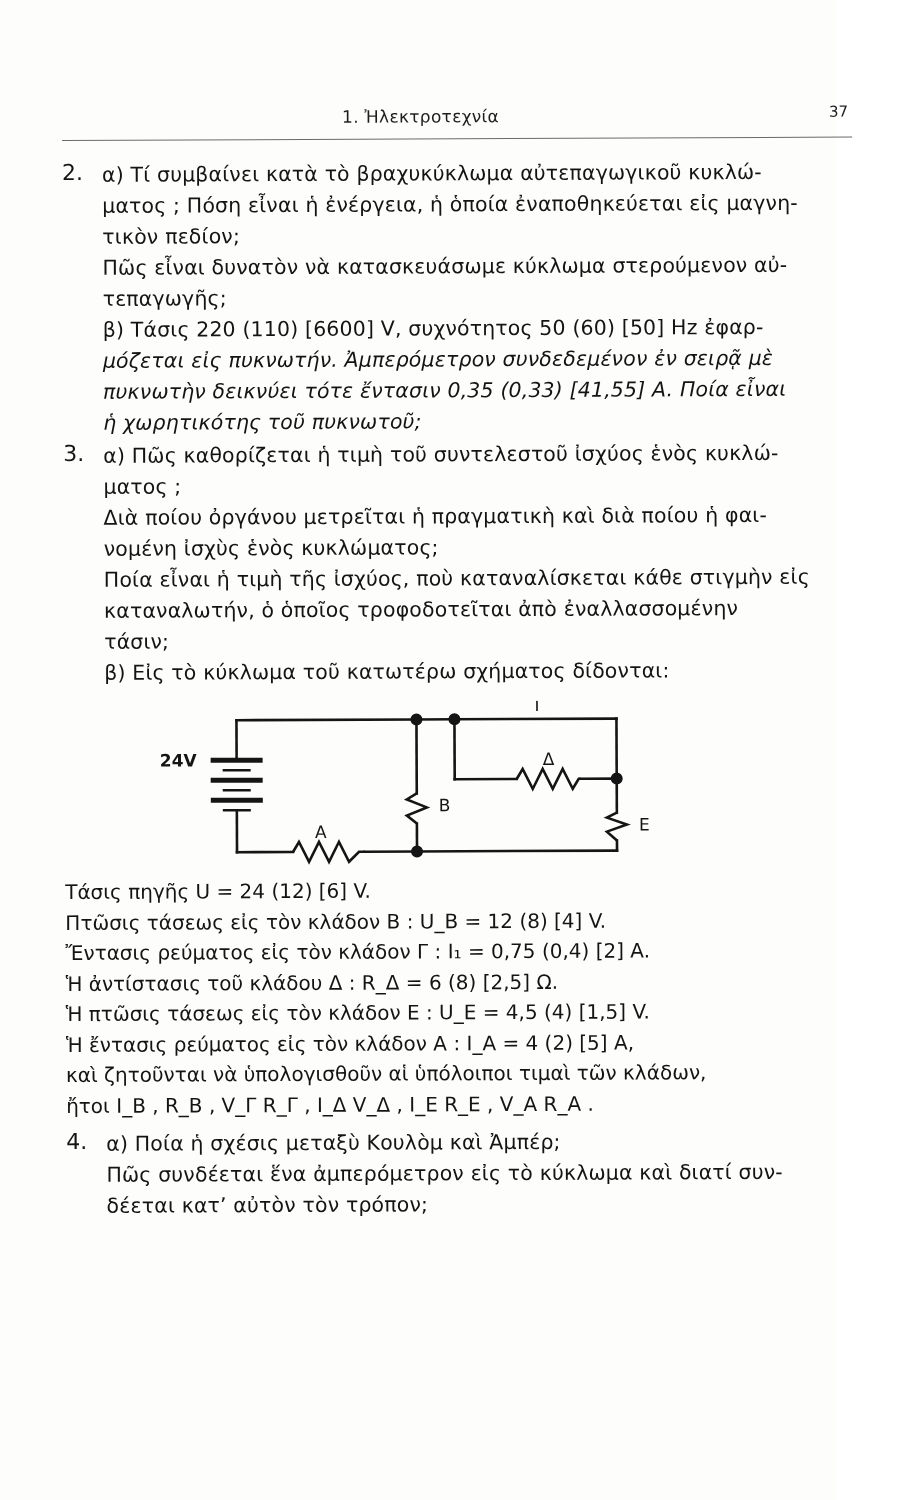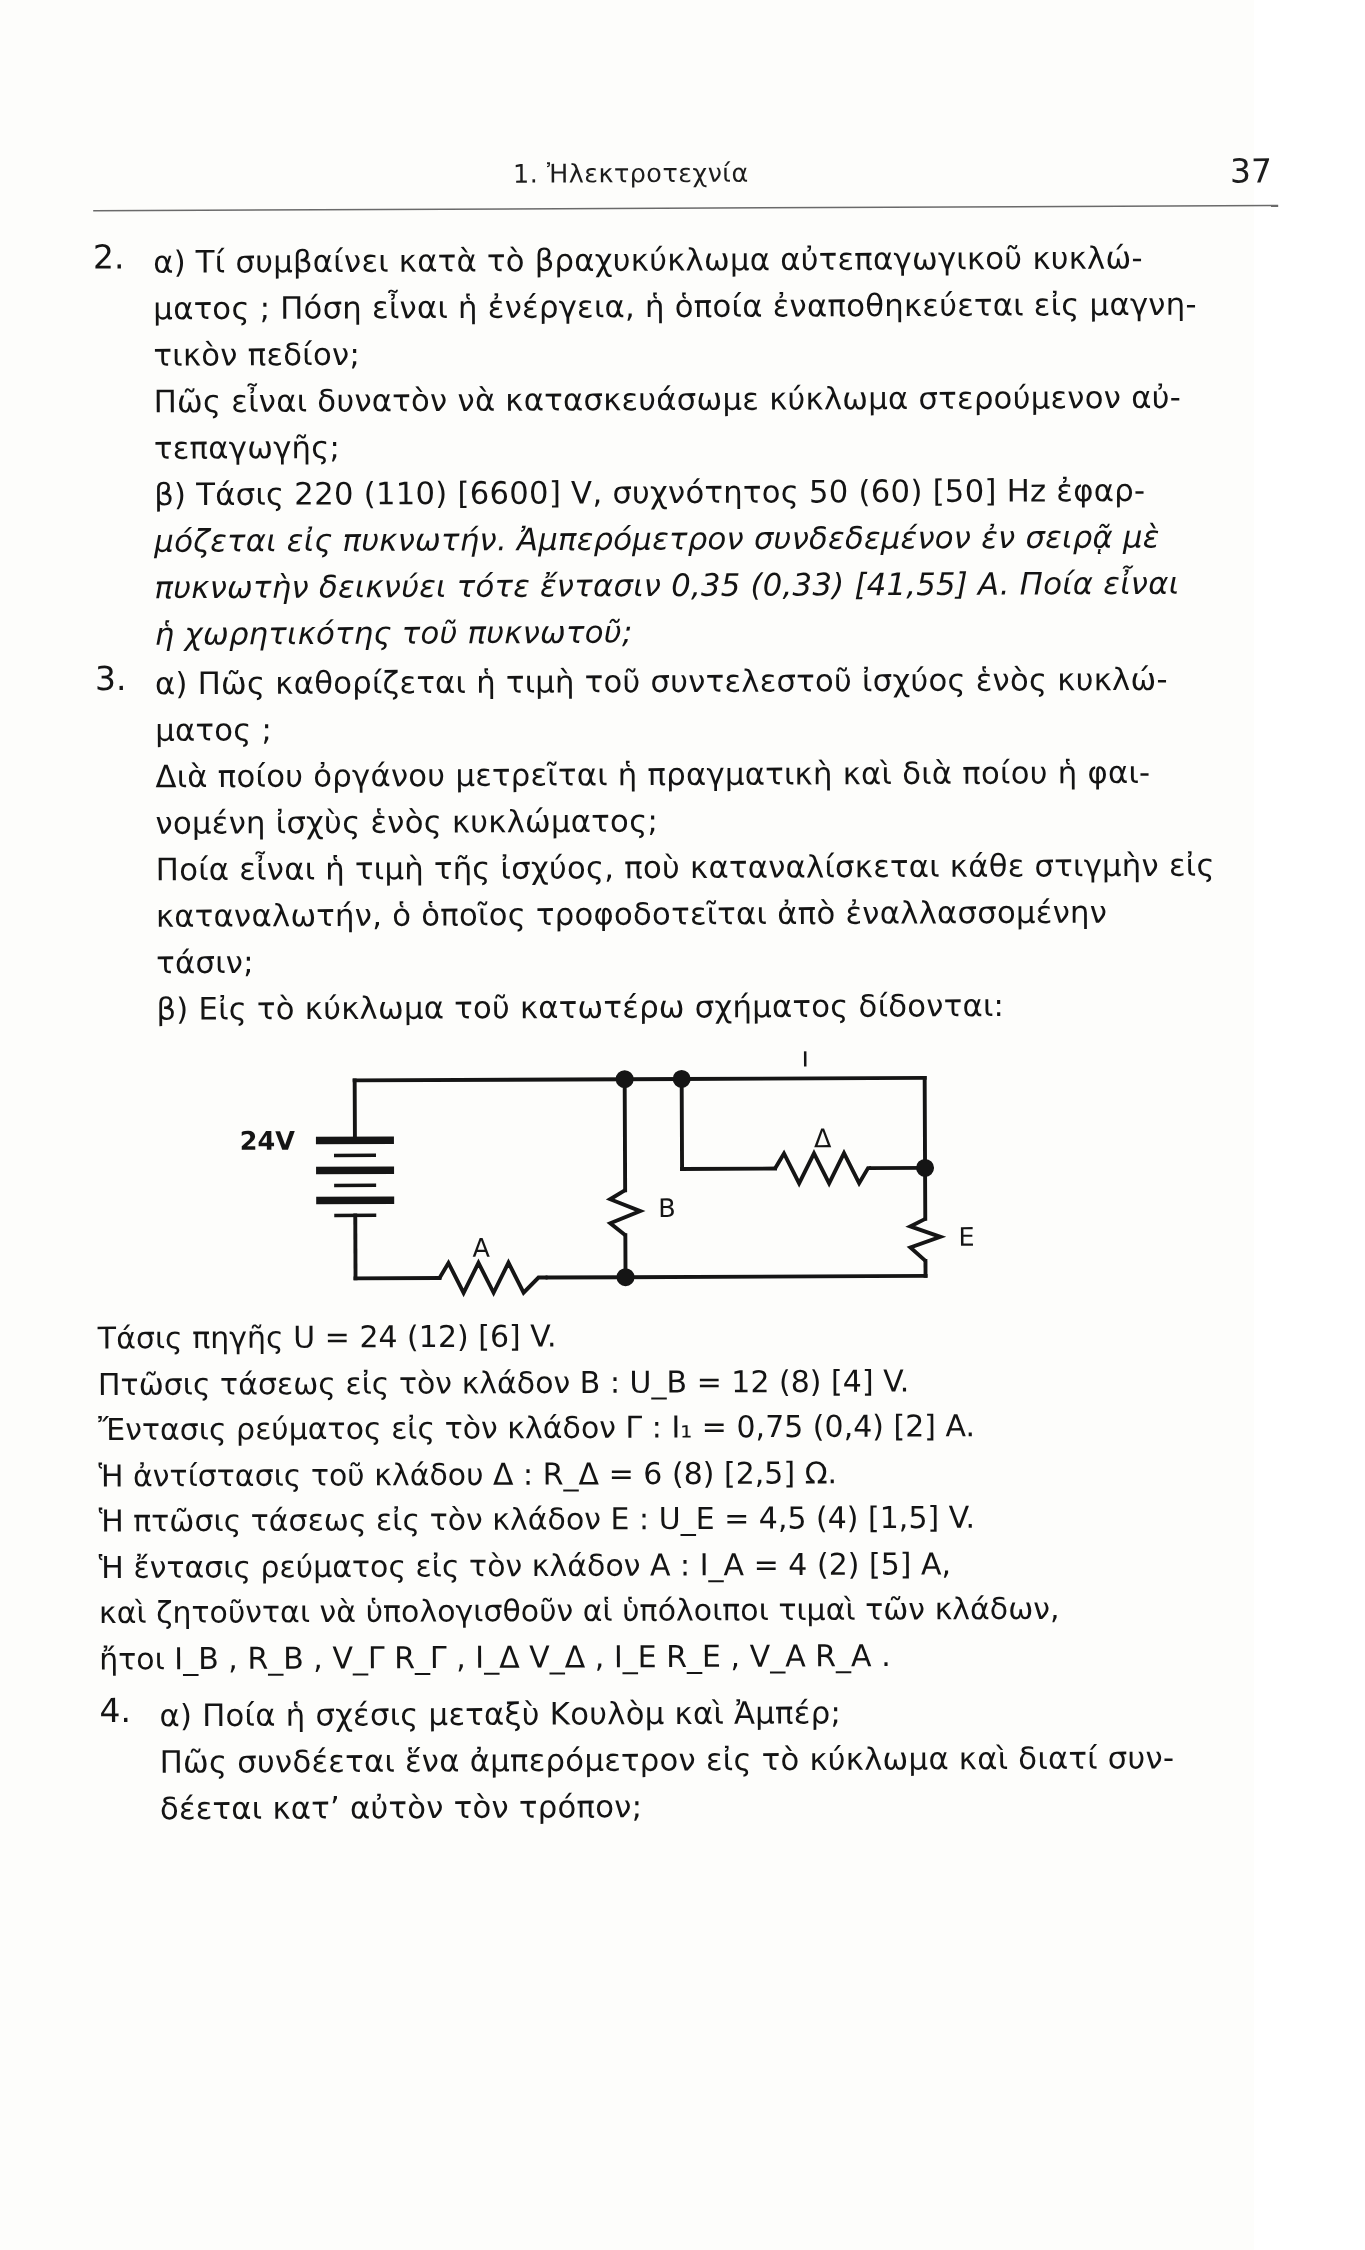--- a/index.html
+++ b/index.html
@@ -37,21 +37,21 @@
     top: 0;
     font-size: 17px;
     letter-spacing: .3px;
     color: #1d1d1d;
     white-space: nowrap;
   }
   .header-page {
     position: absolute;
     right: 4px;
     top: -2px;
-    font-size: 22px;
+    font-size: 15px;
     color: #1d1d1d;
   }
   .header-rule {
     position: absolute;
     left: 0;
     top: 32px;
     width: 790px;
     height: 1px;
     background: #6a6a6a;
   }

